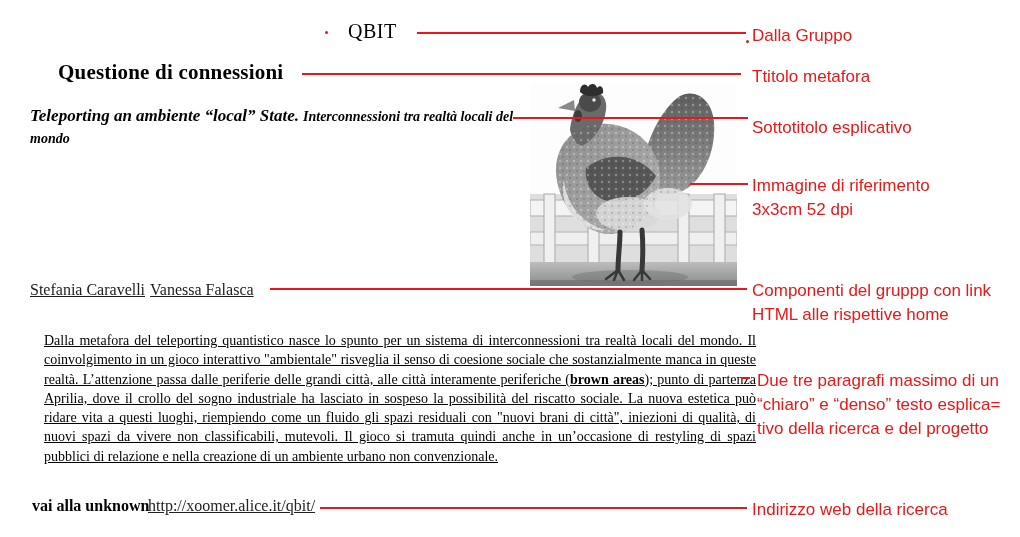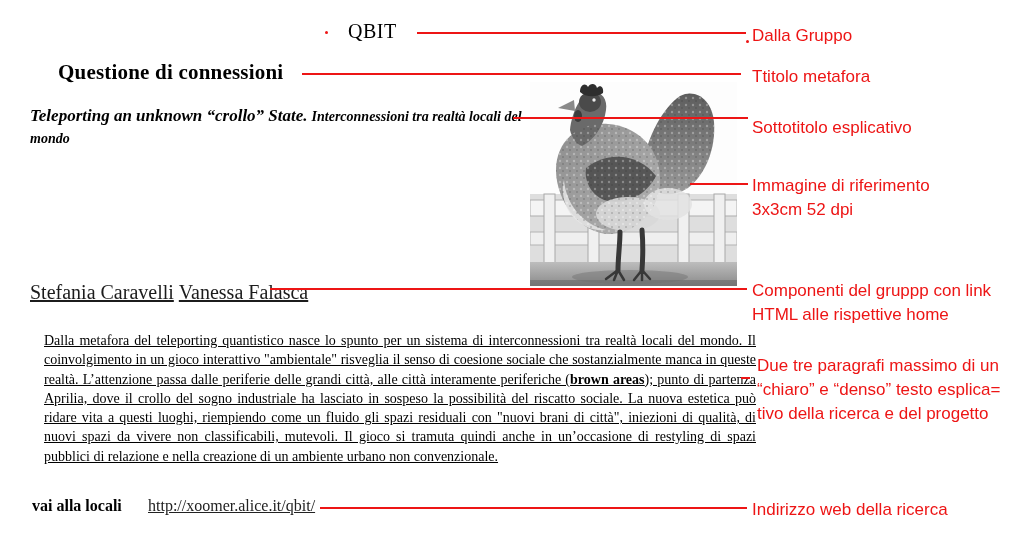--- a/index.html
+++ b/index.html
@@ -23,21 +23,21 @@
     left: 30px; top: 60px;
     font-size: 21px; font-weight: bold; letter-spacing: .2px; margin-left: 28px;
   }
   .subtitle {
     left: 30px; top: 105px; width: 500px;
     font-weight: bold; font-style: italic; line-height: 21px;
   }
   .sub-lead { font-size: 17px; }
   .sub-rest { font-size: 14px; }
 
-  .members { left: 30px; top: 281px; font-size: 20px; }
+  .members { left: 30px; top: 281px; font-size: 16px; }
   .members a { color: #1c1c1c; text-decoration: underline; margin-right: 5px; }
 
   .body-text {
     left: 44px; top: 331px; width: 712px;
     font-size: 14px; line-height: 19.3px;
     text-align: justify;
     text-decoration: underline;
   }
 
   .footer-label { left: 32px; top: 497px; font-size: 16px; font-weight: bold; }
@@ -64,21 +64,21 @@
   }
   .ann-6 { left: 757px; }
 </style>
 </head>
 <body>
 
 <div class="abs group-name">QBIT</div>
 
 <h1 class="abs page-title">Questione di connessioni</h1>
 
-<p class="abs subtitle"><span class="sub-lead">Teleporting an unknown “crollo” State.</span> <span class="sub-rest">Interconnessioni tra realtà locali del mondo</span></p>
+<p class="abs subtitle"><span class="sub-lead">Teleporting an ambiente “local” State.</span> <span class="sub-rest">Interconnessioni tra realtà locali del mondo</span></p>
 
 <div class="abs ref-image">
   <svg width="207" height="204" viewBox="0 0 207 204" xmlns="http://www.w3.org/2000/svg">
     <defs>
       <linearGradient id="gBody" x1="0" y1="0" x2="1" y2="1">
         <stop offset="0" stop-color="#8d8d8d"></stop>
           <stop offset="1" stop-color="#b3b3b3"></stop>
       </linearGradient>
       <linearGradient id="gTail" x1="0" y1="0" x2="0" y2="1">
         <stop offset="0" stop-color="#5d5d5d"></stop>
@@ -132,21 +132,21 @@
     </g>
   </svg>
 </div>
 
 <div class="abs members">
   <a href="#">Stefania Caravelli</a><a href="#">Vanessa Falasca</a>
 </div>
 
 <p class="abs body-text"><span>Dalla metafora del teleporting quantistico nasce lo spunto per un sistema di interconnessioni tra realtà locali del mondo. Il coinvolgimento in un gioco interattivo "ambientale" risveglia il senso di coesione sociale che sostanzialmente manca in queste realtà. L’attenzione passa dalle periferie delle grandi città, alle città interamente periferiche (</span><b>brown areas</b><span>); punto di partenza Aprilia, dove il crollo del sogno industriale ha lasciato in sospeso la possibilità del riscatto sociale. La nuova estetica può ridare vita a questi luoghi, riempiendo come un fluido gli spazi residuali con "nuovi brani di città", iniezioni di qualità, di nuovi spazi da vivere non classificabili, mutevoli. Il gioco si tramuta quindi anche in un’occasione di restyling di spazi pubblici di relazione e nella creazione di un ambiente urbano non convenzionale.</span></p>
 
-<div class="abs footer-label">vai alla locali</div>
+<div class="abs footer-label">vai alla unknown</div>
 <div class="abs footer-link">
   <a href="#">http://xoomer.alice.it/qbit/</a>
 </div>
 
 <div class="red-dot" style="left:325px; top:31px;"></div>
 <div class="red-dot" style="left:746px; top:40px;"></div>
 <div class="leader" style="left:417px; top:32px; width:329px;"></div>
 <div class="leader" style="left:302px; top:73px; width:439px;"></div>
 <div class="leader" style="left:513px; top:117px; width:235px;"></div>
 <div class="leader" style="left:690px; top:183px; width:58px;"></div>
@@ -154,16 +154,16 @@
 <div class="leader" style="left:741px; top:377px; width:9px;"></div>
 <div class="leader" style="left:320px; top:507px; width:427px;"></div>
 
 <div class="ann" style="top:24px;">Dalla Gruppo</div>
 <div class="ann" style="top:65px;">Ttitolo metafora</div>
 <div class="ann" style="top:116px;text-align:center;">Sottotitolo esplicativo</div>
 <div class="ann" style="top:174px;">Immagine di riferimento
 3x3cm 52 dpi</div>
 <div class="ann" style="top:279px;">Componenti del gruppp con link
 HTML alle rispettive home</div>
-<div class="ann ann-6" style="top:354px;">Due tre paragrafi massimo di un
+<div class="ann ann-6" style="top:369px;">Due tre paragrafi massimo di un
 “chiaro” e “denso” testo esplica=
 tivo della ricerca e del progetto</div>
 <div class="ann" style="top:498px;">Indirizzo web della ricerca</div>
 
 </body></html>

